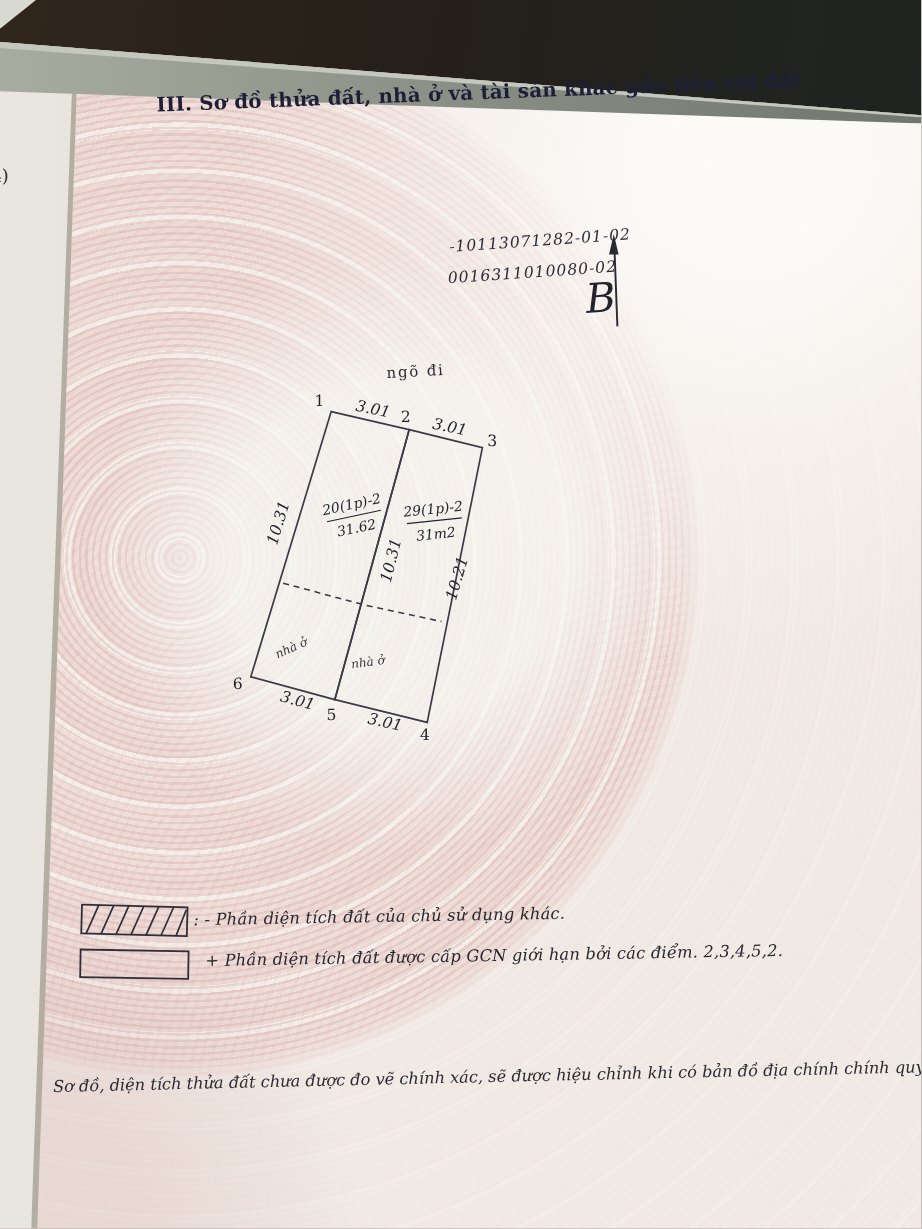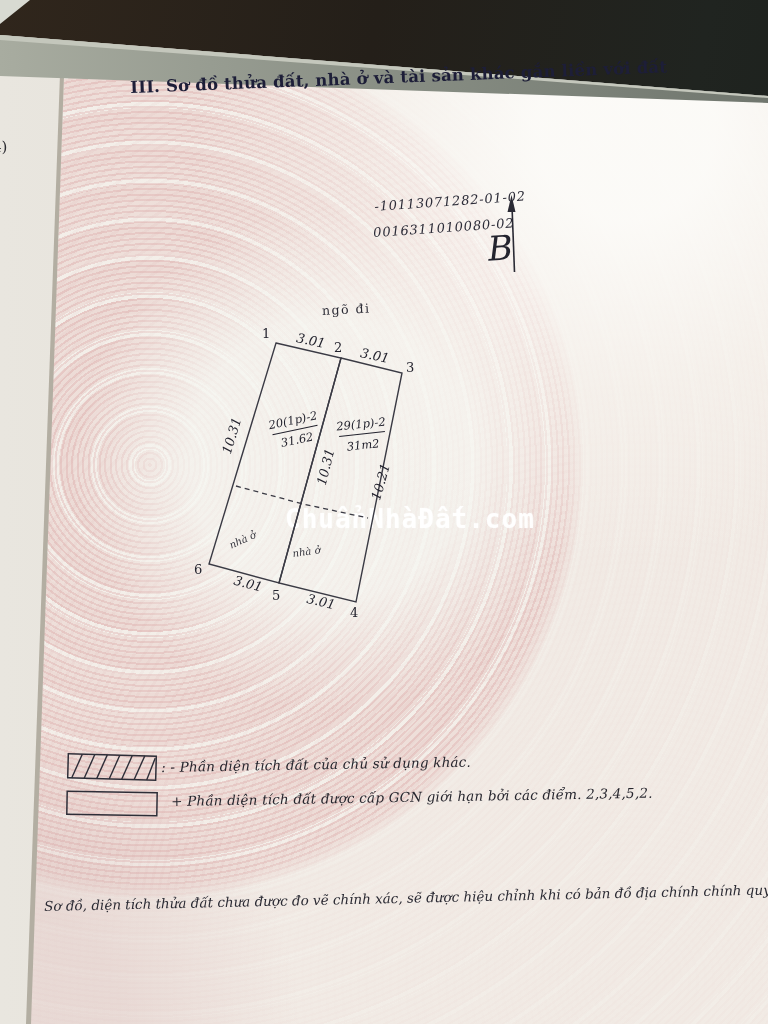--- a/index.html
+++ b/index.html
@@ -181,21 +181,20 @@
         <line x1="84.5" y1="779" x2="94.5" y2="755" stroke="#2e2e38" stroke-width="1.4"></line>
         <line x1="97" y1="779" x2="107" y2="755" stroke="#2e2e38" stroke-width="1.4"></line>
         <line x1="109.5" y1="779" x2="119.5" y2="755" stroke="#2e2e38" stroke-width="1.4"></line>
         <line x1="122" y1="779" x2="132" y2="755" stroke="#2e2e38" stroke-width="1.4"></line>
         <line x1="134.5" y1="779" x2="144.5" y2="755" stroke="#2e2e38" stroke-width="1.4"></line>
         <line x1="147" y1="779" x2="155" y2="757" stroke="#2e2e38" stroke-width="1.4"></line>
       </g>
       <rect x="67" y="792" width="90" height="23" fill="none" stroke="#2e2e38" stroke-width="1.5" transform="rotate(1 112 803)"></rect>
     </svg>
 
-    <div class="watermark">ChuẩnNhàĐất.com</div>
 
     <div class="legend-text l1">: - Phần diện tích đất của chủ sử dụng khác.</div>
     <div class="legend-text l2">+ Phần diện tích đất được cấp GCN giới hạn bởi các điểm. 2,3,4,5,2.</div>
 
     <div class="footer-note">Sơ đồ, diện tích thửa đất chưa được đo vẽ chính xác, sẽ được hiệu chỉnh khi có bản đồ địa chính chính quy.</div>
 
   </div>
 </div>
 
 </body></html>

